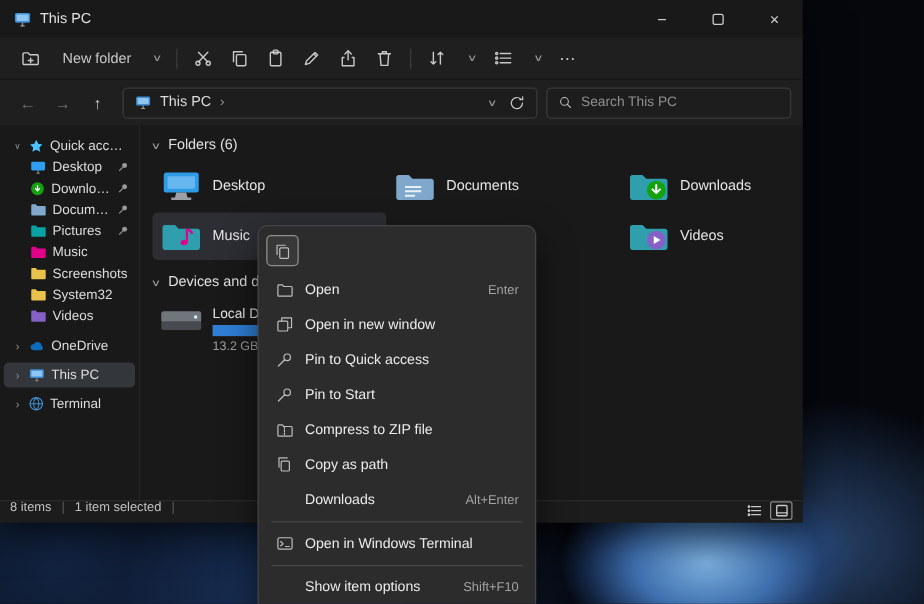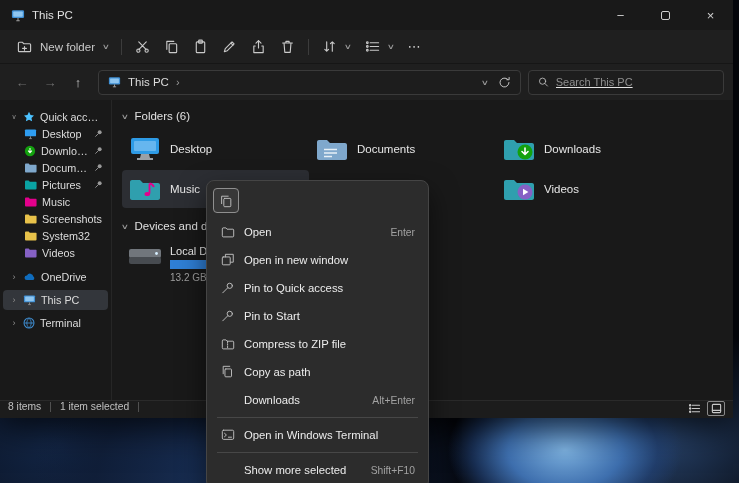--- a/index.html
+++ b/index.html
@@ -8,45 +8,45 @@
     position: relative;
     font-family: "Liberation Sans", "DejaVu Sans", sans-serif;
     background:
       radial-gradient(150px 100px at 565px 450px, #7cb0de 0%, #3e6fae 38%, rgba(34,66,118,.65) 62%, rgba(0,0,0,0) 78%),
       radial-gradient(230px 160px at 650px 435px, rgba(72,122,192,.55), rgba(0,0,0,0) 72%),
       radial-gradient(280px 210px at 250px 482px, #1b3560 0%, rgba(16,30,56,.85) 55%, rgba(0,0,0,0) 78%),
       radial-gradient(320px 250px at 60px 445px, #132646, rgba(0,0,0,0) 72%),
       #05070d;
   }
   .window {
-    position: absolute; left: 0; top: 0; width: 733px; height: 418px;
+    position: absolute; left: 0; top: 0; width: 642px; height: 418px;
     background: #1b1b1b; color: #e4e4e4;
     box-shadow: 0 10px 30px rgba(0,0,0,.65);
   }
   
   .titlebar { height: 30px; display: flex; align-items: center; background: #191919; }
   .app-info { display: flex; align-items: center; gap: 7px; padding-left: 11px; font-size: 11.5px; color: #e0e0e0; }
   .win-controls { margin-left: auto; display: flex; height: 100%; }
   .win-btn { width: 45px; height: 100%; display: flex; align-items: center; justify-content: center; color: #cfcfcf; font-size: 13px; }
   .max-glyph { width: 9px; height: 9px; border: 1px solid #cfcfcf; border-radius: 2px; }
   
   .toolbar { height: 34px; display: flex; align-items: center; background: #1f1f1f; padding: 0 10px; border-bottom: 1px solid #161616; }
-  .tbtn { display: flex; align-items: center; gap: 8px; padding: 5px 7px; border-radius: 4px; font-size: 11.5px; color: #c9c9c9; justify-content: space-between; }
+  .tbtn { display: flex; align-items: center; gap: 18px; padding: 5px 7px; border-radius: 4px; font-size: 11.5px; color: #c9c9c9; justify-content: space-between; }
   .chev { font-size: 7.5px; color: #9a9a9a; transform: scaleX(1.5); }
   .tsep { width: 1px; height: 16px; background: #3c3c3c; margin: 0 6px; }
   .more-dots { font-size: 13px; letter-spacing: 1px; color: #c9c9c9; }
   .ico { stroke: #c9c9c9; fill: none; stroke-width: 1.2; stroke-linecap: round; stroke-linejoin: round; }
   
   .navbar { height: 36px; display: flex; align-items: center; background: #1f1f1f; padding: 0 9px; gap: 2px; }
   .nav-btn { width: 26px; height: 26px; display: flex; align-items: center; justify-content: center; border-radius: 4px; font-size: 13px; flex-shrink: 0; }
   .dim { color: #6d6d6d; }
   .lit { color: #c9c9c9; }
   .addressbar { flex: 1; height: 25px; margin: 0 5px; background: #1d1d1d; border: 1px solid #3a3a3a; border-radius: 4px; display: flex; align-items: center; gap: 7px; padding: 0 9px; font-size: 11.5px; color: #dcdcdc; }
   .addr-right { margin-left: auto; display: flex; align-items: center; gap: 11px; color: #b9b9b9; }
-  .searchbox { width: 196px; height: 25px; background: #1d1d1d; border: 1px solid #3a3a3a; border-radius: 4px; display: flex; align-items: center; gap: 7px; padding: 0 9px; flex-shrink: 0; text-decoration: underline; }
+  .searchbox { width: 196px; height: 25px; background: #1d1d1d; border: 1px solid #3a3a3a; border-radius: 4px; display: flex; align-items: center; gap: 7px; padding: 0 9px; flex-shrink: 0; }
   .searchbox input { background: transparent; border: none; outline: none; color: #cfcfcf; font-size: 11px; width: 100%; font-family: inherit; }
   .searchbox input::placeholder { color: #8f8f8f; }
   
   .main { display: flex; height: 300px; background: #191919; }
   .sidebar { width: 112px; padding-top: 8px; border-right: 1px solid #262626; overflow: hidden; flex-shrink: 0; }
   .srow { display: flex; align-items: center; gap: 5px; height: 17px; padding: 0 5px 0 7px; font-size: 10.8px; color: #dcdcdc; border-radius: 4px; margin: 0 3px; }
   .srow .schev { width: 8px; font-size: 7px; color: #8f8f8f; flex-shrink: 0; text-align: center; }
   .srow.child { padding-left: 21px; }
   .srow.selected { background: #33363b; height: 20px; }
   .slabel { white-space: nowrap; overflow: hidden; text-overflow: ellipsis; }
@@ -530,16 +530,16 @@
           <rect x="1.5" y="2.5" width="13" height="10.5" rx="1.5"></rect>
           <path d="M4 6l2.2 2L4 10M8.5 10.5h3.5"></path>
         </svg>
       </span>
     <span>Open in Windows Terminal</span>
     <span class="cm-short"></span>
   </div>
   <div class="cm-sep"></div>
   <div class="cm-item">
     <span class="cm-ic"></span>
-    <span>Show more selected</span>
+    <span>Show item options</span>
     <span class="cm-short">Shift+F10</span>
   </div>
 </div>
 
 </body></html>

